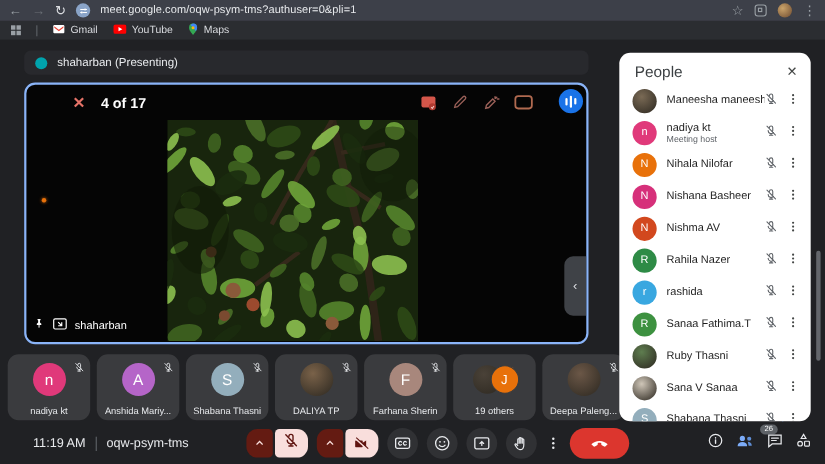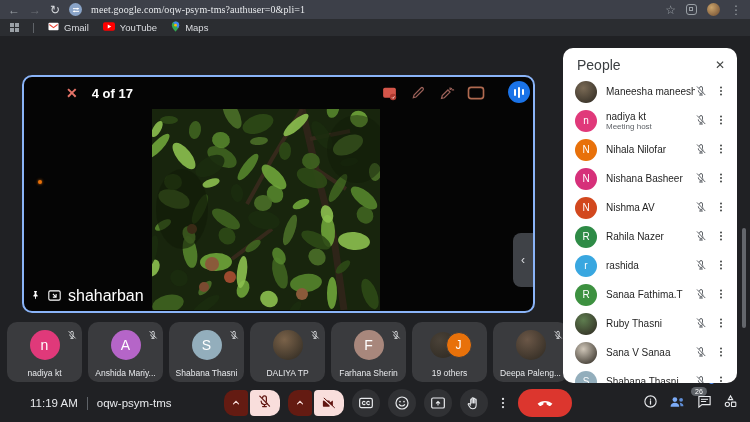--- a/index.html
+++ b/index.html
@@ -5,21 +5,21 @@
   html,body{margin:0;padding:0;background:#111;}
   *{box-sizing:border-box;font-family:"Liberation Sans",sans-serif;}
   #app{position:relative;width:750px;height:422px;background:#202124;overflow:hidden;}
   .abs{position:absolute;}
 
   
   #chrome-top{left:0;top:0;width:750px;height:19px;background:#3d4049;display:flex;align-items:center;gap:9px;padding:0 8px;}
   .nav-glyph{color:#9aa0a6;font-size:12px;line-height:1;}
   .nav-glyph.dim{color:#6b6f76;}
   #omni-chip{width:13px;height:13px;border-radius:50%;background:#8aa4c8;display:flex;align-items:center;justify-content:center;}
-  #omni-url{color:#e8eaed;font-size:10px;letter-spacing:.1px;white-space:nowrap;font-family:Liberation Serif, serif;}
+  #omni-url{color:#e8eaed;font-size:10px;letter-spacing:.1px;white-space:nowrap;}
   #chrome-right{margin-left:auto;display:flex;align-items:center;gap:10px;}
   #profile-avatar{width:13px;height:13px;border-radius:50%;background:radial-gradient(circle at 35% 35%,#caa36a,#6d4a2f);}
   #bookmarks-bar{left:0;top:19px;width:750px;height:17px;background:#2b2d31;display:flex;align-items:center;gap:14px;padding:0 10px;}
   .bm{display:flex;align-items:center;gap:5px;color:#dadce0;font-size:9.5px;}
   #apps-grid{width:9px;height:9px;display:grid;grid-template-columns:4px 4px;grid-gap:1px;}
   #apps-grid span{background:#9aa0a6;width:4px;height:4px;}
   .bm-sep{width:1px;height:10px;background:#5f6368;}
 
   
   #presenting-banner{left:22px;top:46px;width:513px;height:22px;background:#28292d;border-radius:6px;display:flex;align-items:center;gap:9px;padding:0 10px;}
@@ -29,21 +29,21 @@
   #stage{left:22px;top:75px;width:513px;height:238px;background:#050505;border:2px solid #8ab4f8;border-radius:10px;overflow:hidden;}
   #stage-topbar{position:absolute;left:0;top:0;width:100%;height:32px;display:flex;align-items:center;}
   #slide-close{margin-left:42px;color:#e57368;font-size:14px;font-weight:bold;}
   #slide-counter{margin-left:14px;color:#fff;font-size:13px;font-weight:bold;}
   #stage-tools{margin-left:auto;display:flex;align-items:center;gap:12px;margin-right:48px;}
   #audio-indicator{position:absolute;right:3px;top:4px;width:22px;height:22px;border-radius:50%;display:flex;align-items:center;justify-content:center;gap:1.5px;}
   #audio-indicator i{display:block;width:2.5px;background:#fff;border-radius:2px;}
   #photo-wrap{position:absolute;left:128px;top:32px;width:228px;height:201px;overflow:hidden;}
   #laser-dot{position:absolute;left:14px;top:103px;width:4px;height:4px;border-radius:50%;background:#e8710a;box-shadow:0 0 3px #e8710a;}
   #stage-nametag{position:absolute;left:6px;bottom:6px;display:flex;align-items:center;gap:7px;}
-  #stage-nametag .nm{color:#fff;font-size:16px;}
+  #stage-nametag .nm{color:#fff;font-size:10px;}
   #stage-handle{position:absolute;right:0;top:156px;width:20px;height:54px;background:rgba(68,72,77,.92);border-radius:8px 0 0 8px;display:flex;align-items:center;justify-content:center;color:#dadce0;font-size:12px;}
 
   
   #filmstrip{left:0;top:322px;width:750px;height:60px;display:flex;gap:6px;padding-left:7px;}
   .tile{position:relative;width:75px;height:60px;background:#3a3b3e;border-radius:10px;flex:0 0 auto;}
   .tile .avatar{position:absolute;left:50%;top:8px;transform:translateX(-50%);width:30px;height:30px;border-radius:50%;display:flex;align-items:center;justify-content:center;color:#fff;font-size:14px;}
   .tile .tname{position:absolute;left:0;right:0;bottom:4px;text-align:center;color:#e8eaed;font-size:8.5px;white-space:nowrap;overflow:hidden;}
   .tile .tmic{position:absolute;right:5px;top:4px;}
   .stack2{position:absolute;left:50%;top:10px;transform:translateX(-50%);width:40px;height:26px;}
   .stack2 .s1{position:absolute;left:0;top:0;width:26px;height:26px;border-radius:50%;}
@@ -131,20 +131,24 @@
           <span><svg width="9" height="11" viewBox="0 0 18 24">
               <path d="M9 1a8 8 0 0 1 8 8c0 6-8 14-8 14S1 15 1 9a8 8 0 0 1 8-8z" fill="#34a853"></path>
               <path d="M9 1a8 8 0 0 1 8 8c0 2-1 4.4-2.4 6.8L4 4A8 8 0 0 1 9 1z" fill="#4285f4"></path>
               <circle cx="9" cy="9" r="3" fill="#fbbc04"></circle>
             </svg></span>
           <span>Maps</span>
         </span>
       </span>
   </div>
 
+  <div class="abs" id="presenting-banner">
+    <span id="presenting-dot"></span>
+    <span id="presenting-label">shaharban (Presenting)</span>
+  </div>
 
   <div class="abs" id="stage">
     <div id="photo-wrap">
       <svg id="foliage" width="228" height="201" viewBox="0 0 228 201">
           <rect width="228" height="201" fill="#18250d"></rect>
           <path d="M150 0l14 60 18 70 10 71" stroke="#2e2418" stroke-width="7" fill="none"></path>
           <path d="M150 0l-30 50-25 45M164 60l30 20M158 30l40-8M120 120l-40 30" stroke="#35291b" stroke-width="4" fill="none"></path>
           <ellipse cx="17" cy="11" rx="9" ry="4" fill="#2d4a16" transform="rotate(0 17 11)" opacity="0.9"></ellipse>
           <ellipse cx="70" cy="48" rx="16" ry="9" fill="#3f6420" transform="rotate(29 70 48)" opacity="0.9"></ellipse>
           <ellipse cx="123" cy="85" rx="9" ry="8" fill="#55852c" transform="rotate(58 123 85)" opacity="0.9"></ellipse>

